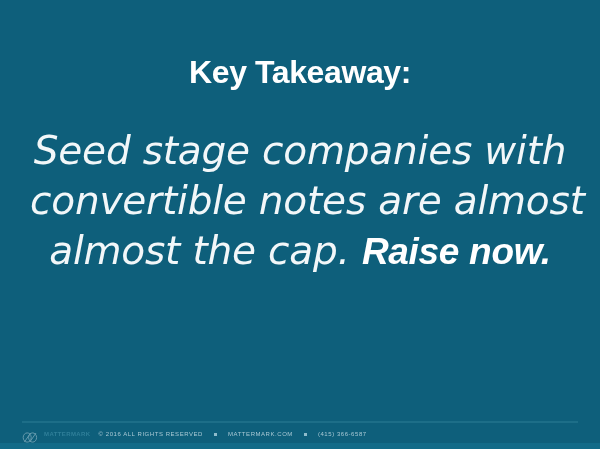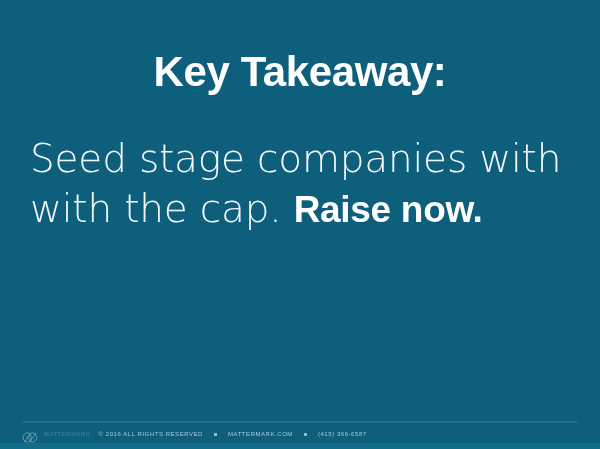--- a/index.html
+++ b/index.html
@@ -30,34 +30,35 @@
     position: absolute;
     top: 48px;
     left: 0;
     width: 600px;
     text-align: center;
   }
   .title {
     display: inline-block;
     font-family: "Liberation Sans", sans-serif;
     font-weight: bold;
-    font-size: 42px;
+    font-size: 32px;
     line-height: 48px;
     letter-spacing: -0.4px;
     color: #ffffff;
     margin: 0;
   }
 
   
   .body-wrap {
     position: absolute;
-    top: 134px;
+    top: 126px;
     left: 30px;
     width: 540px;
-    text-align: left;
+    text-align: center;
+    font-style: italic;
   }
   .body-line {
     display: block;
     font-family: "DejaVu Sans", sans-serif;
     font-weight: 300;
     font-size: 39px;
     line-height: 50px;
     color: #f2f7f9;
     white-space: nowrap;
     letter-spacing: -0.2px;
@@ -140,24 +141,27 @@
     <h1 class="title">Key Takeaway:</h1>
   </div>
 
   <div class="body-wrap">
 
     <div class="body-line">
       <span class="light">Seed stage companies with</span>
     </div>
 
 
+    <div class="body-line">
+      <span class="light">convertible notes are almost</span>
+    </div>
 
 
     <div class="body-line">
-      <span class="light">with the cap. </span><span class="strong">Raise now.</span>
+      <span class="light">almost the cap. </span><span class="strong">Raise now.</span>
     </div>
 
   </div>
 
   <div class="footer-rule"></div>
 
   <div class="footer">
 
     <span class="logo-mark">
       <svg viewBox="0 0 16 11" width="16" height="11" aria-hidden="true">

